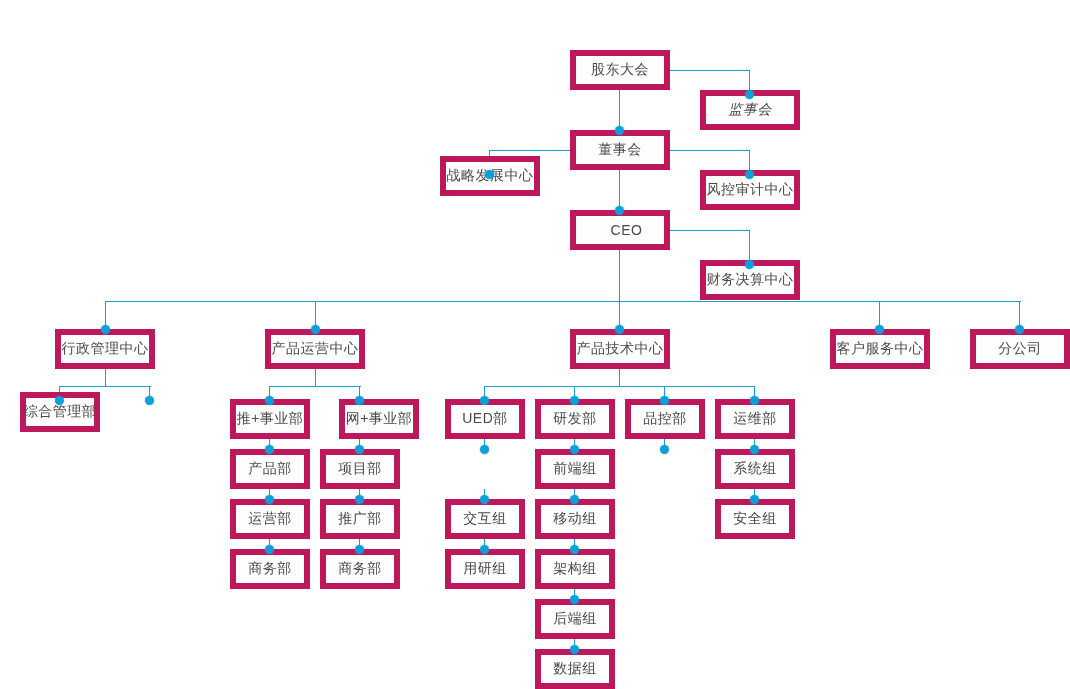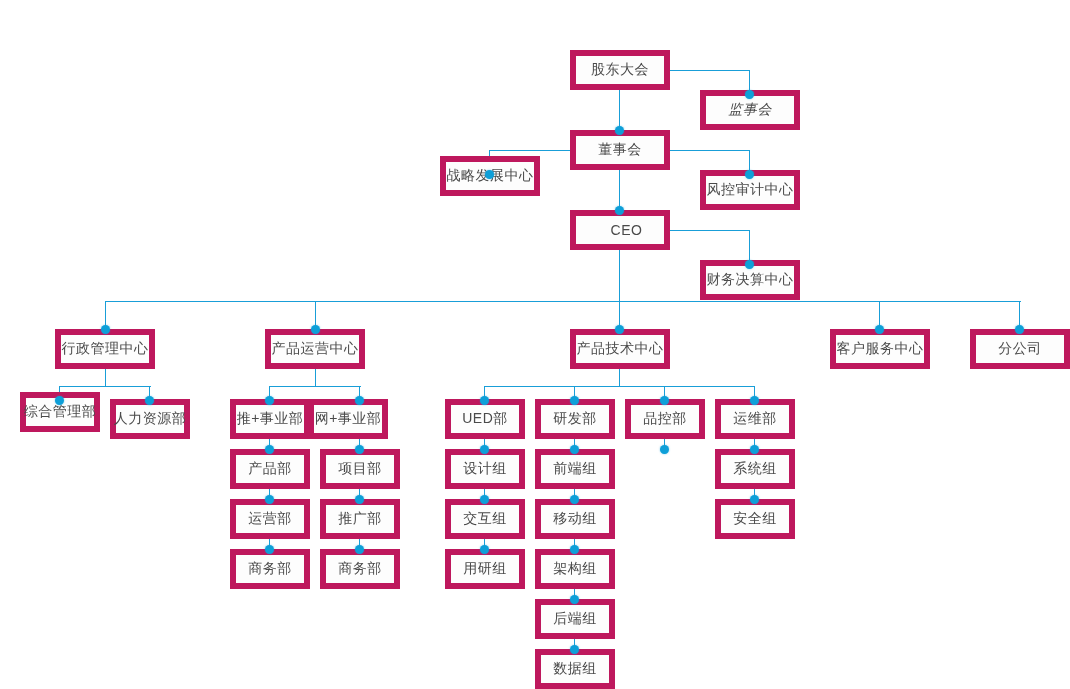--- a/index.html
+++ b/index.html
@@ -166,34 +166,32 @@
   <div class="node w100" style="left:570px;top:210px;padding-left:13px;">CEO</div>
   <div class="node w100" style="left:700px;top:260px;">财务决算中心</div>
 
   <div class="node w100" style="left:55px;top:329px;">行政管理中心</div>
   <div class="node w100" style="left:265px;top:329px;">产品运营中心</div>
   <div class="node w100" style="left:570px;top:329px;">产品技术中心</div>
   <div class="node w100" style="left:830px;top:329px;">客户服务中心</div>
   <div class="node w100" style="left:970px;top:329px;">分公司</div>
 
   <div class="node w80" style="left:20px;top:392px;">综合管理部</div>
-  <div class="node w80" style="left:110px;top:399px;">人力资源部</div>
 
   <div class="node w80" style="left:230px;top:399px;">推+事业部</div>
   <div class="node w80" style="left:230px;top:449px;">产品部</div>
   <div class="node w80" style="left:230px;top:499px;">运营部</div>
   <div class="node w80" style="left:230px;top:549px;">商务部</div>
 
-  <div class="node w80" style="left:308px;top:399px;">网+事业部</div>
+  <div class="node w80" style="left:339px;top:399px;">网+事业部</div>
   <div class="node w80" style="left:320px;top:499px;">推广部</div>
   <div class="node w80" style="left:320px;top:449px;">项目部</div>
   <div class="node w80" style="left:320px;top:549px;">商务部</div>
 
   <div class="node w80" style="left:445px;top:399px;">UED部</div>
-  <div class="node w80" style="left:445px;top:449px;">设计组</div>
   <div class="node w80" style="left:445px;top:499px;">交互组</div>
   <div class="node w80" style="left:445px;top:549px;">用研组</div>
 
   <div class="node w80" style="left:535px;top:399px;">研发部</div>
   <div class="node w80" style="left:535px;top:449px;">前端组</div>
   <div class="node w80" style="left:535px;top:499px;">移动组</div>
   <div class="node w80" style="left:535px;top:549px;">架构组</div>
   <div class="node w80" style="left:535px;top:599px;">后端组</div>
   <div class="node w80" style="left:535px;top:649px;">数据组</div>
 

